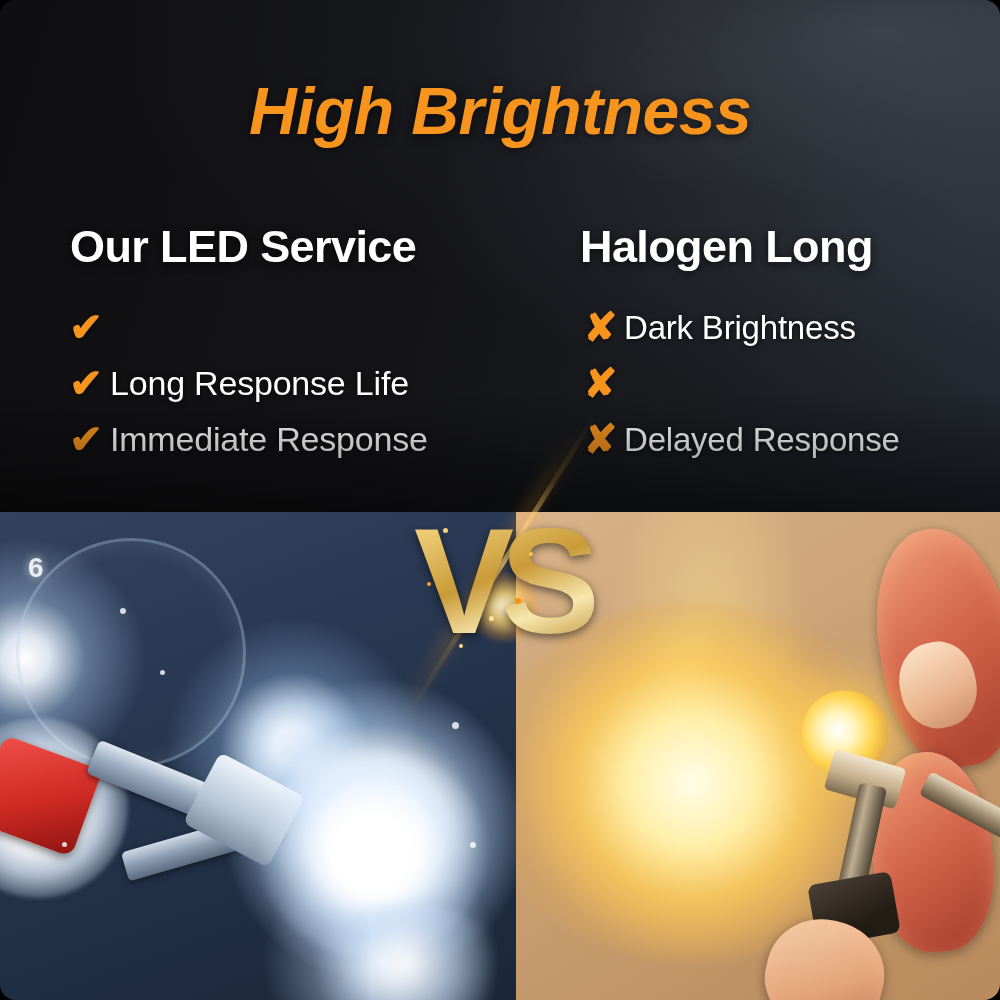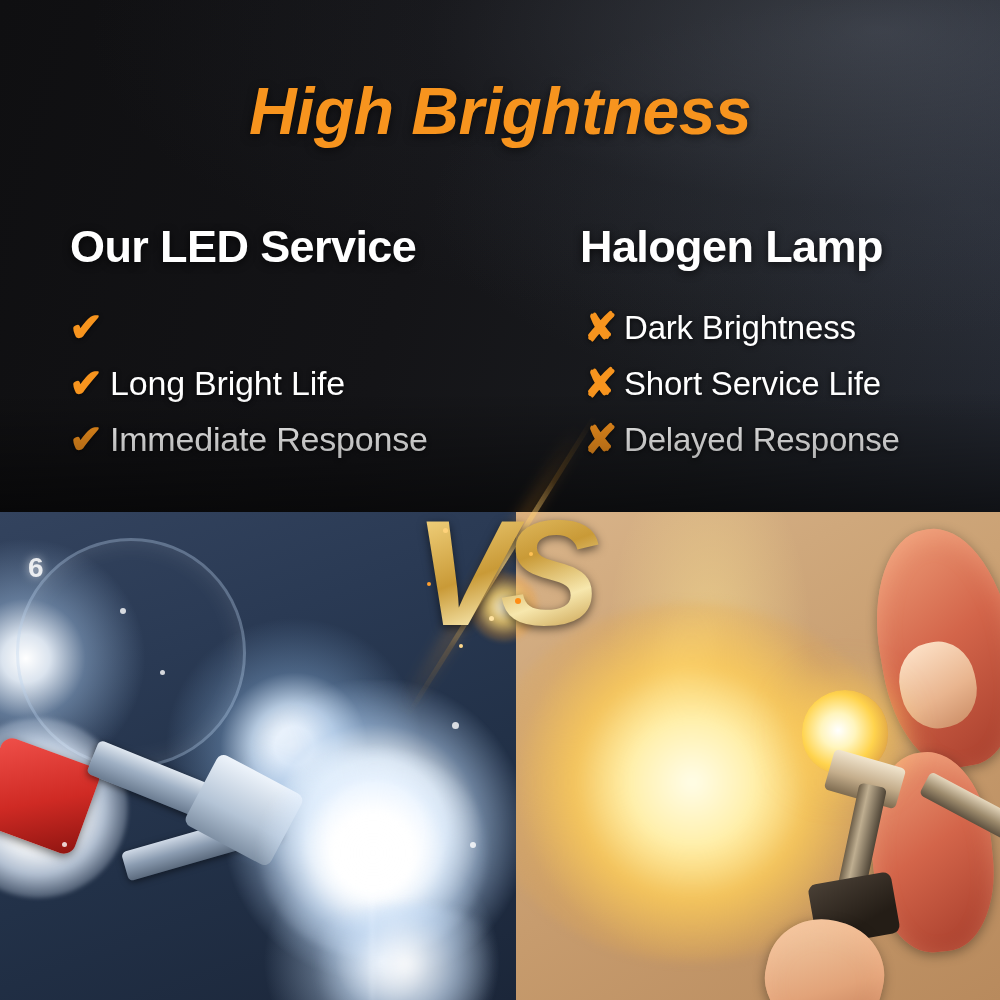--- a/index.html
+++ b/index.html
@@ -1,19 +1,19 @@
 <!DOCTYPE html>
 <html><head>
 <meta charset="utf-8">
 <style>
   html,body{margin:0;padding:0;background:#000;}
   *{box-sizing:border-box;}
   .page{
     position:relative;width:1000px;height:1000px;overflow:hidden;
-    font-family:"Liberation Sans",sans-serif;background:#121214;
+    font-family:"Liberation Sans",sans-serif;background:#121214;border-radius:16px;
   }
 
   
   .header{
     position:absolute;left:0;top:0;width:1000px;height:512px;overflow:hidden;
     background:
       radial-gradient(120% 90% at 88% 6%, rgba(120,128,145,.34) 0%, rgba(60,66,78,.12) 38%, rgba(0,0,0,0) 66%),
       radial-gradient(90% 70% at 97% 40%, rgba(96,104,122,.22) 0%, rgba(0,0,0,0) 60%),
       linear-gradient(105deg,#0f0f11 0%,#141417 42%,#1a1c20 72%,#232730 100%);
   }
@@ -210,23 +210,23 @@
     transform:rotate(-58deg);transform-origin:50% 50%;
     background:linear-gradient(90deg,rgba(255,150,30,0) 0%,rgba(255,160,40,.28) 48%,rgba(255,150,30,0) 100%);
     filter:blur(6px);
   }
   .vs-spark-core{
     position:absolute;left:76px;top:106px;width:70px;height:70px;border-radius:50%;
     background:radial-gradient(circle,#fff8dc 0%,rgba(255,214,110,.8) 30%,rgba(255,160,40,.28) 58%,rgba(255,140,20,0) 80%);
     filter:blur(2px);
   }
   .vs-letters{
-    position:absolute;left:0;top:0;width:214px;height:214px;
+    position:absolute;left:0;top:8px;width:214px;height:214px;
     display:flex;align-items:center;justify-content:center;
-    font-size:150px;line-height:1;font-weight:700;font-style:italic;
+    font-size:150px;line-height:1;font-weight:700;
     letter-spacing:-14px;
     background:linear-gradient(160deg,#fff6d0 0%,#f0cf7a 22%,#c99a37 48%,#f7e7ad 66%,#b8862c 86%,#e9cf86 100%);
     -webkit-background-clip:text;background-clip:text;color:transparent;
     filter:drop-shadow(0 3px 5px rgba(0,0,0,.55));
   }
   .spark{position:absolute;border-radius:50%;}
 
   .sr{position:absolute;width:1px;height:1px;overflow:hidden;clip:rect(0 0 0 0);}
 </style>
 </head>
@@ -239,39 +239,38 @@
     <div class="title">High Brightness</div>
 
     <div class="col left">
       <div class="col-head">Our LED Service</div>
       <ul class="feat">
         <li>
           <span class="mark check">✔</span>
         </li>
         <li>
           <span class="mark check">✔</span>
-          <span class="feat-label">Long Bright Life</span>
+          <span class="feat-label">Long Response Life</span>
         </li>
         <li>
           <span class="mark check">✔</span>
           <span class="feat-label">Immediate Response</span>
         </li>
       </ul>
     </div>
 
     <div class="col right">
-      <div class="col-head">Halogen Lamp</div>
+      <div class="col-head">Halogen Long</div>
       <ul class="feat">
         <li>
           <span class="mark cross">✘</span>
           <span class="feat-label">Dark Brightness</span>
         </li>
         <li>
           <span class="mark cross">✘</span>
-          <span class="feat-label">Short Service Life</span>
         </li>
         <li>
           <span class="mark cross">✘</span>
           <span class="feat-label">Delayed Response</span>
         </li>
       </ul>
     </div>
   </div>
 
   <div class="photos">

